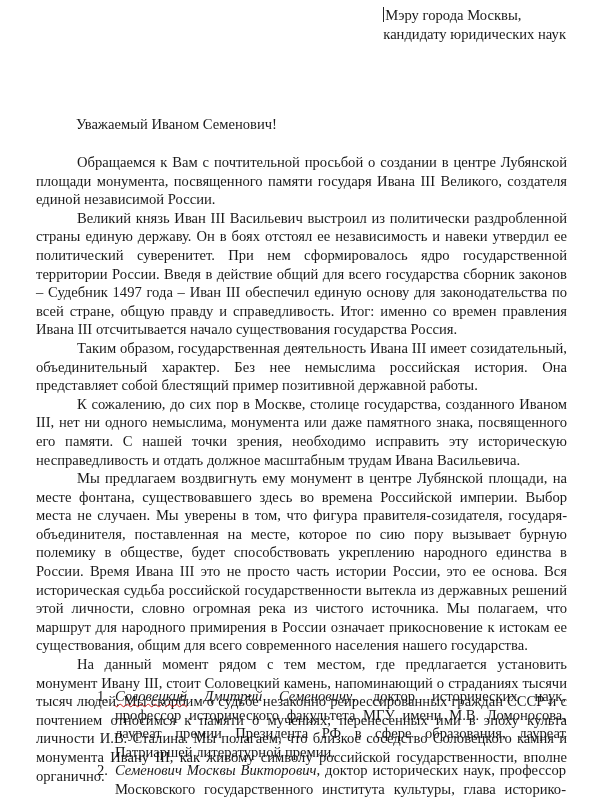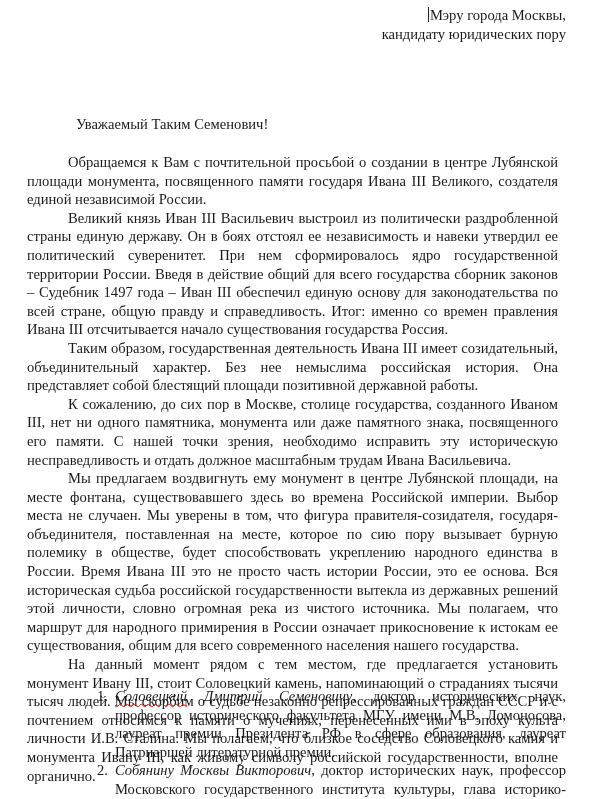--- a/index.html
+++ b/index.html
@@ -1,50 +1,50 @@
 <!DOCTYPE html>
 <html><head>
 <meta charset="utf-8">
 <style>
   html, body { margin:0; padding:0; background:#ffffff; }
   body { width:600px; height:799px; overflow:hidden; position:relative;
          font-family:"Liberation Serif", "DejaVu Serif", serif; color:#1a1a1a; }
-  .addressee { position:absolute; right:34px; top:6px; text-align:right;
+  .addressee { position:absolute; right:34px; top:6px; text-align:left;
                font-size:14.6px; line-height:18.6px; white-space:nowrap; }
   .addressee .cursor { display:inline-block; width:1px; height:15px; background:#222; vertical-align:-2px; margin-right:1px; }
   .greeting { position:absolute; left:76px; top:115px; font-size:14.6px; line-height:18.6px; }
-  .body { position:absolute; left:27px; top:153px; width:531px; font-size:14.6px; line-height:18.6px; }
+  .body { position:absolute; left:36px; top:153px; width:531px; font-size:14.6px; line-height:18.6px; }
   .body p { margin:0; text-indent:41px; text-align:justify; }
   .list { position:absolute; left:35px; top:687px; width:531px; font-size:14.6px; line-height:18.6px; margin:0; padding:0; list-style:none; }
   .list li { position:relative; padding-left:80px; text-align:justify; }
   .list .num { position:absolute; left:62px; top:0; }
   .list .name { font-style:italic; }
   .spell { text-decoration:underline wavy #d02020; text-decoration-thickness:1px; text-underline-offset:2px; }
 </style>
 </head>
 <body>
 
 <div class="addressee">
   <div><span class="cursor"></span><span>Мэру города Москвы,</span></div>
-  <div>кандидату юридических пору</div>
+  <div>кандидату юридических наук</div>
 </div>
 
-<div class="greeting">Уважаемый Таким Семенович!</div>
+<div class="greeting">Уважаемый Иваном Семенович!</div>
 
 <div class="body">
   <p>Обращаемся к Вам с почтительной просьбой о создании в центре Лубянской площади монумента, посвященного памяти государя Ивана III Великого, создателя единой независимой России.</p>
   <p>Великий князь Иван III Васильевич выстроил из политически раздробленной страны единую державу. Он в боях отстоял ее независимость и навеки утвердил ее политический суверенитет. При нем сформировалось ядро государственной территории России. Введя в действие общий для всего государства сборник законов – Судебник 1497 года – Иван III обеспечил единую основу для законодательства по всей стране, общую правду и справедливость. Итог: именно со времен правления Ивана III отсчитывается начало существования государства Россия.</p>
-  <p>Таким образом, государственная деятельность Ивана III имеет созидательный, объединительный характер. Без нее немыслима российская история. Она представляет собой блестящий площади позитивной державной работы.</p>
-  <p>К сожалению, до сих пор в Москве, столице государства, созданного Иваном III, нет ни одного памятника, монумента или даже памятного знака, посвященного его памяти. С нашей точки зрения, необходимо исправить эту историческую несправедливость и отдать должное масштабным трудам Ивана Васильевича.</p>
+  <p>Таким образом, государственная деятельность Ивана III имеет созидательный, объединительный характер. Без нее немыслима российская история. Она представляет собой блестящий пример позитивной державной работы.</p>
+  <p>К сожалению, до сих пор в Москве, столице государства, созданного Иваном III, нет ни одного немыслима, монумента или даже памятного знака, посвященного его памяти. С нашей точки зрения, необходимо исправить эту историческую несправедливость и отдать должное масштабным трудам Ивана Васильевича.</p>
   <p>Мы предлагаем воздвигнуть ему монумент в центре Лубянской площади, на месте фонтана, существовавшего здесь во времена Российской империи. Выбор места не случаен. Мы уверены в том, что фигура правителя-созидателя, государя-объединителя, поставленная на месте, которое по сию пору вызывает бурную полемику в обществе, будет способствовать укреплению народного единства в России. Время Ивана III это не просто часть истории России, это ее основа. Вся историческая судьба российской государственности вытекла из державных решений этой личности, словно огромная река из чистого источника. Мы полагаем, что маршрут для народного примирения в России означает прикосновение к истокам ее существования, общим для всего современного населения нашего государства.</p>
   <p>На данный момент рядом с тем местом, где предлагается установить монумент Ивану III, стоит Соловецкий камень, напоминающий о страданиях тысячи тысяч людей. Мы скорбим о судьбе незаконно репрессированных граждан СССР и с почтением относимся к памяти о мучениях, перенесенных ими в эпоху культа личности И.В. Сталина. Мы полагаем, что близкое соседство Соловецкого камня и монумента Ивану III, как живому символу российской государственности, вполне органично.</p>
 </div>
 
 <ol class="list">
   <li>
     <span class="num">1.</span>
     <span class="name"><span class="spell">Соловецкий</span> <span>Дмитрий Семеновичу</span></span><span>, доктор исторических наук, профессор исторического факультета МГУ имени М.В. Ломоносова, лауреат премии Президента РФ в сфере образования, лауреат Патриаршей литературной премии.</span>
   </li>
   <li>
     <span class="num">2.</span>
-    <span class="name"><span>Собянину</span> <span>Москвы Викторович</span></span><span>, доктор исторических наук, профессор Московского государственного института культуры, глава историко-просветительского общества «Радетель».</span>
+    <span class="name"><span>Семенович</span> <span>Москвы Викторович</span></span><span>, доктор исторических наук, профессор Московского государственного института культуры, глава историко-просветительского общества «Радетель».</span>
   </li>
 </ol>
 
 </body></html>

